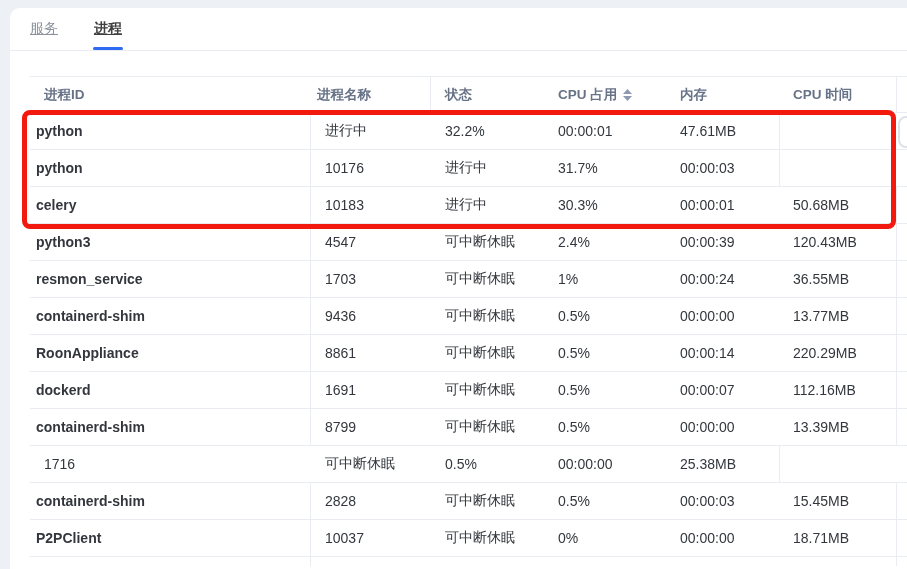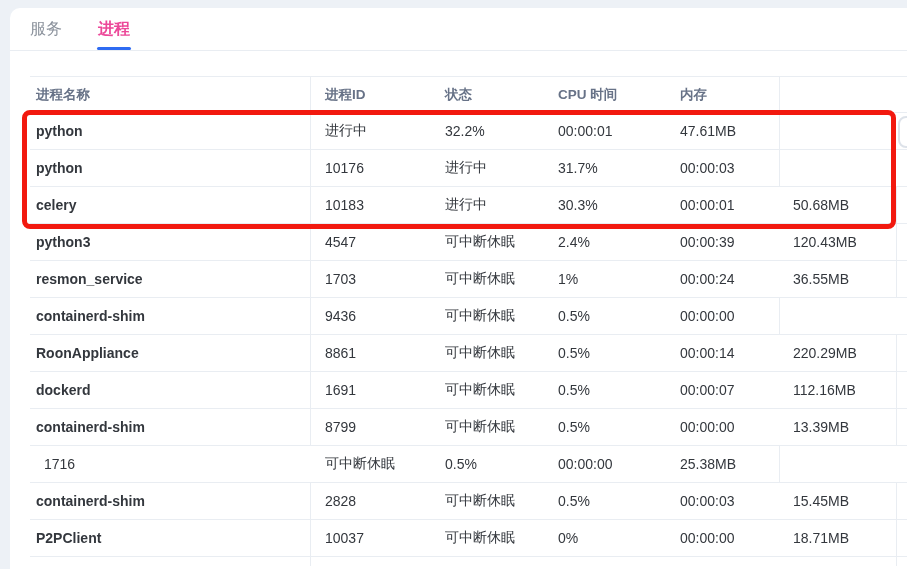--- a/index.html
+++ b/index.html
@@ -33,26 +33,27 @@
     padding-left:20px;
     display:flex;
     align-items:stretch;
     gap:36px;
     border-bottom:1px solid var(--line);
   }
   .tab{
     position:relative;
     display:flex;
     align-items:center;
-    font-size:16px;
+    font-size:14px;
     color:var(--muted-tab);
     cursor:pointer;
+    text-decoration:underline;
   }
   .tab.active{
-    color:#ec4899;
+    color:#404040;
     font-weight:bold;
   }
   .tab.active::after{
     content:"";
     position:absolute;
     left:-1px;right:-1px;bottom:0;
     height:3px;
     border-radius:2px;
     background:var(--accent);
   }
@@ -121,25 +122,36 @@
 
 <div class="card">
 
   <div class="tabbar">
     <div class="tab">服务</div>
     <div class="tab active">进程</div>
   </div>
 
   <div class="table">
     <div class="thead">
+      <div class="th">进程ID</div>
       <div class="th c1">进程名称</div>
-      <div class="th">进程ID</div>
       <div class="th">状态</div>
+      <div class="th">
+        <span>CPU 占用</span>
+        <span class="sort-icon">
+          <svg width="9" height="5" viewBox="0 0 9 5">
+              <polygon points="4.5,0 9,5 0,5" fill="#8c99b0"></polygon>
+            </svg>
+          <svg width="9" height="5" viewBox="0 0 9 5">
+              <polygon points="0,0 9,0 4.5,5" fill="#8c99b0"></polygon>
+            </svg>
+        </span>
+      </div>
+      <div class="th">内存</div>
       <div class="th">CPU 时间</div>
-      <div class="th">内存</div>
       <div class="th gutter"></div>
     </div>
 
     <div id="tbody">
   <div class="tr">
     <div class="td c1">python</div>
     <div class="td">进行中</div>
     <div class="td">32.2%</div>
     <div class="td">00:00:01</div>
     <div class="td">47.61MB</div>
@@ -184,20 +196,21 @@
     <div class="td">36.55MB</div>
     <div class="td gutter"></div>
   </div>
 
   <div class="tr">
     <div class="td c1">containerd-shim</div>
     <div class="td">9436</div>
     <div class="td">可中断休眠</div>
     <div class="td">0.5%</div>
     <div class="td">00:00:00</div>
+    <div class="td">13.77MB</div>
     <div class="td gutter"></div>
   </div>
 
   <div class="tr">
     <div class="td c1">RoonAppliance</div>
     <div class="td">8861</div>
     <div class="td">可中断休眠</div>
     <div class="td">0.5%</div>
     <div class="td">00:00:14</div>
     <div class="td">220.29MB</div>

